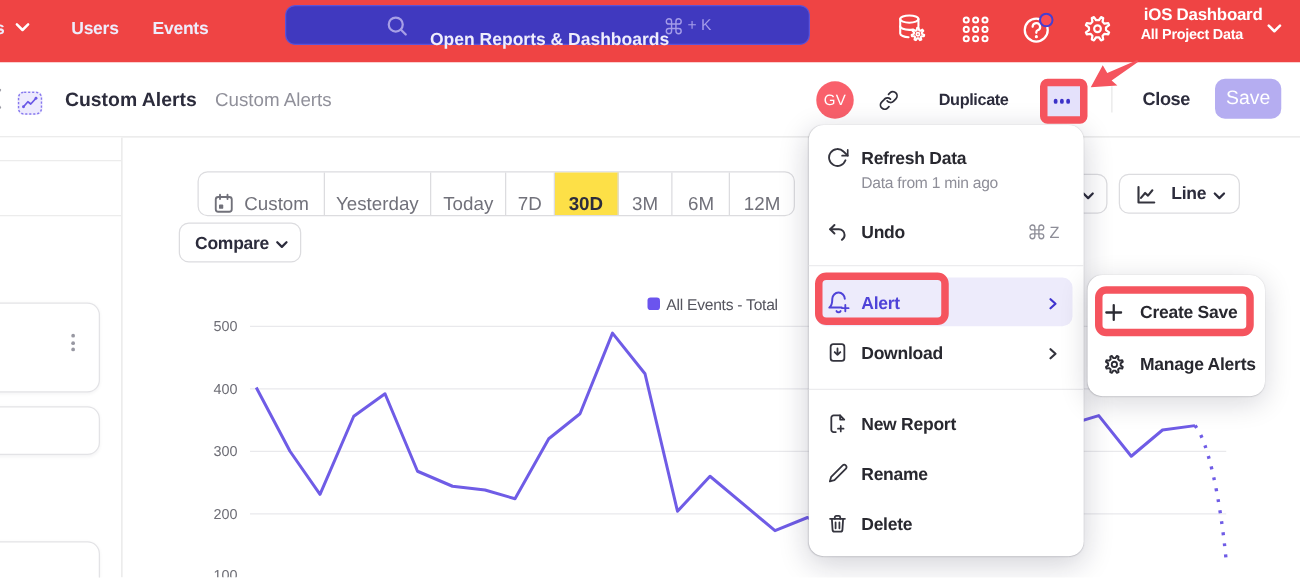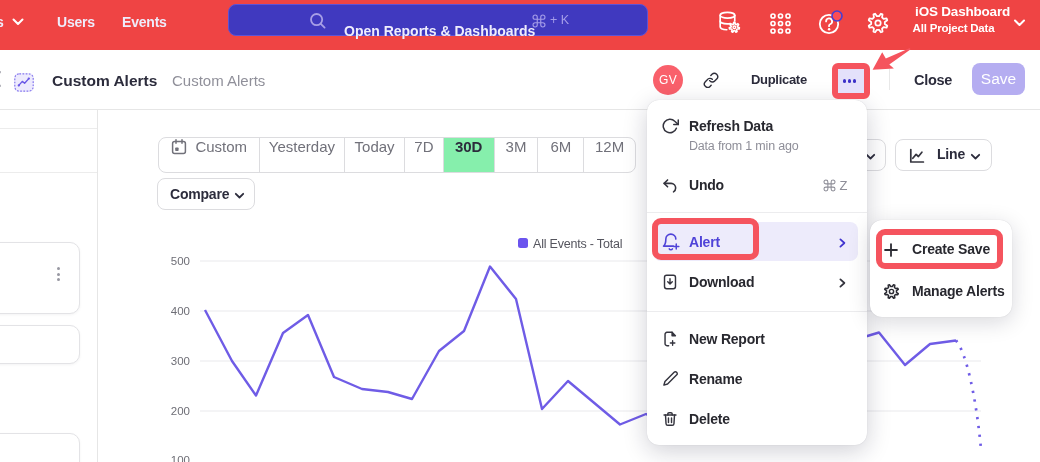--- a/index.html
+++ b/index.html
@@ -23,24 +23,24 @@
 #save{position:absolute;left:972px;top:13px;width:53px;height:32px;border-radius:8px;background:#b5adf1;color:#fff;font-size:15.5px;font-weight:400;text-align:center;line-height:31px}
 #avatar{position:absolute;left:653px;top:15px;width:30px;height:30px;border-radius:50%;background:#f9606b;color:#fff;font-size:12px;font-weight:400;text-align:center;line-height:30px;letter-spacing:.3px}
 
 #sidebar{position:absolute;left:0;top:110px;width:98px;height:352px;background:#fff;border-right:1px solid #e6e6e6}
 .sline{position:absolute;left:0;width:97px;height:1px;background:#ececec}
 .scard{position:absolute;left:-22px;width:102px;background:#fff;border:1px solid #e3e3e6;border-radius:10px;box-shadow:0 1px 3px rgba(20,20,40,.05)}
 .kdot{position:absolute;left:57px;width:3.4px;height:3.4px;border-radius:50%;background:#9898a2}
 
 .ctl{position:absolute;background:#fff;border:1px solid #dcdcdf;border-radius:8px}
 #seg{left:158px;top:137px;width:478px;height:36px;display:flex;align-items:stretch}
-.seg{display:flex;align-items:flex-start;justify-content:center;font-size:15px;color:#71717a;border-right:1px solid #dcdcdf}
+.seg{display:flex;align-items:flex-end;justify-content:center;font-size:15px;color:#71717a;border-right:1px solid #dcdcdf}
 .seg:last-child{border-right:none}
-.seg.sel{background:#86efac;font-weight:700;color:#2c2c3c}
-#compare{left:157px;top:178px;width:98px;height:32px}
+.seg.sel{background:#fde047;font-weight:700;color:#2c2c3c}
+#compare{left:143px;top:178px;width:98px;height:32px}
 #hidctl{left:770px;top:139px;width:116px;height:32px}
 #linebtn{left:895px;top:139px;width:97px;height:32px}
 .btxt{position:absolute;font-size:14px;font-weight:700;letter-spacing:-0.2px;color:#2c2c3c}
 
 #menu{position:absolute;left:647px;top:100px;width:220px;height:345px;background:#fff;border-radius:12px;box-shadow:0 0 1px rgba(0,0,20,.18),0 6px 24px rgba(20,20,50,.20)}
 #submenu{position:absolute;left:870px;top:220px;width:142px;height:97px;background:#fff;border-radius:12px;box-shadow:0 0 1px rgba(0,0,20,.18),0 5px 22px rgba(10,10,40,.16)}
 .mi{position:absolute;left:42px;font-size:14px;font-weight:700;letter-spacing:-0.2px;color:#28282f;white-space:nowrap}
 .mico{position:absolute;left:14px;width:18px;height:18px}
 .mdiv{position:absolute;left:0;width:220px;height:1px;background:#ececee}
 #alertrow{position:absolute;left:6px;top:122px;width:205px;height:39px;background:#edebfb;border-radius:8px}

